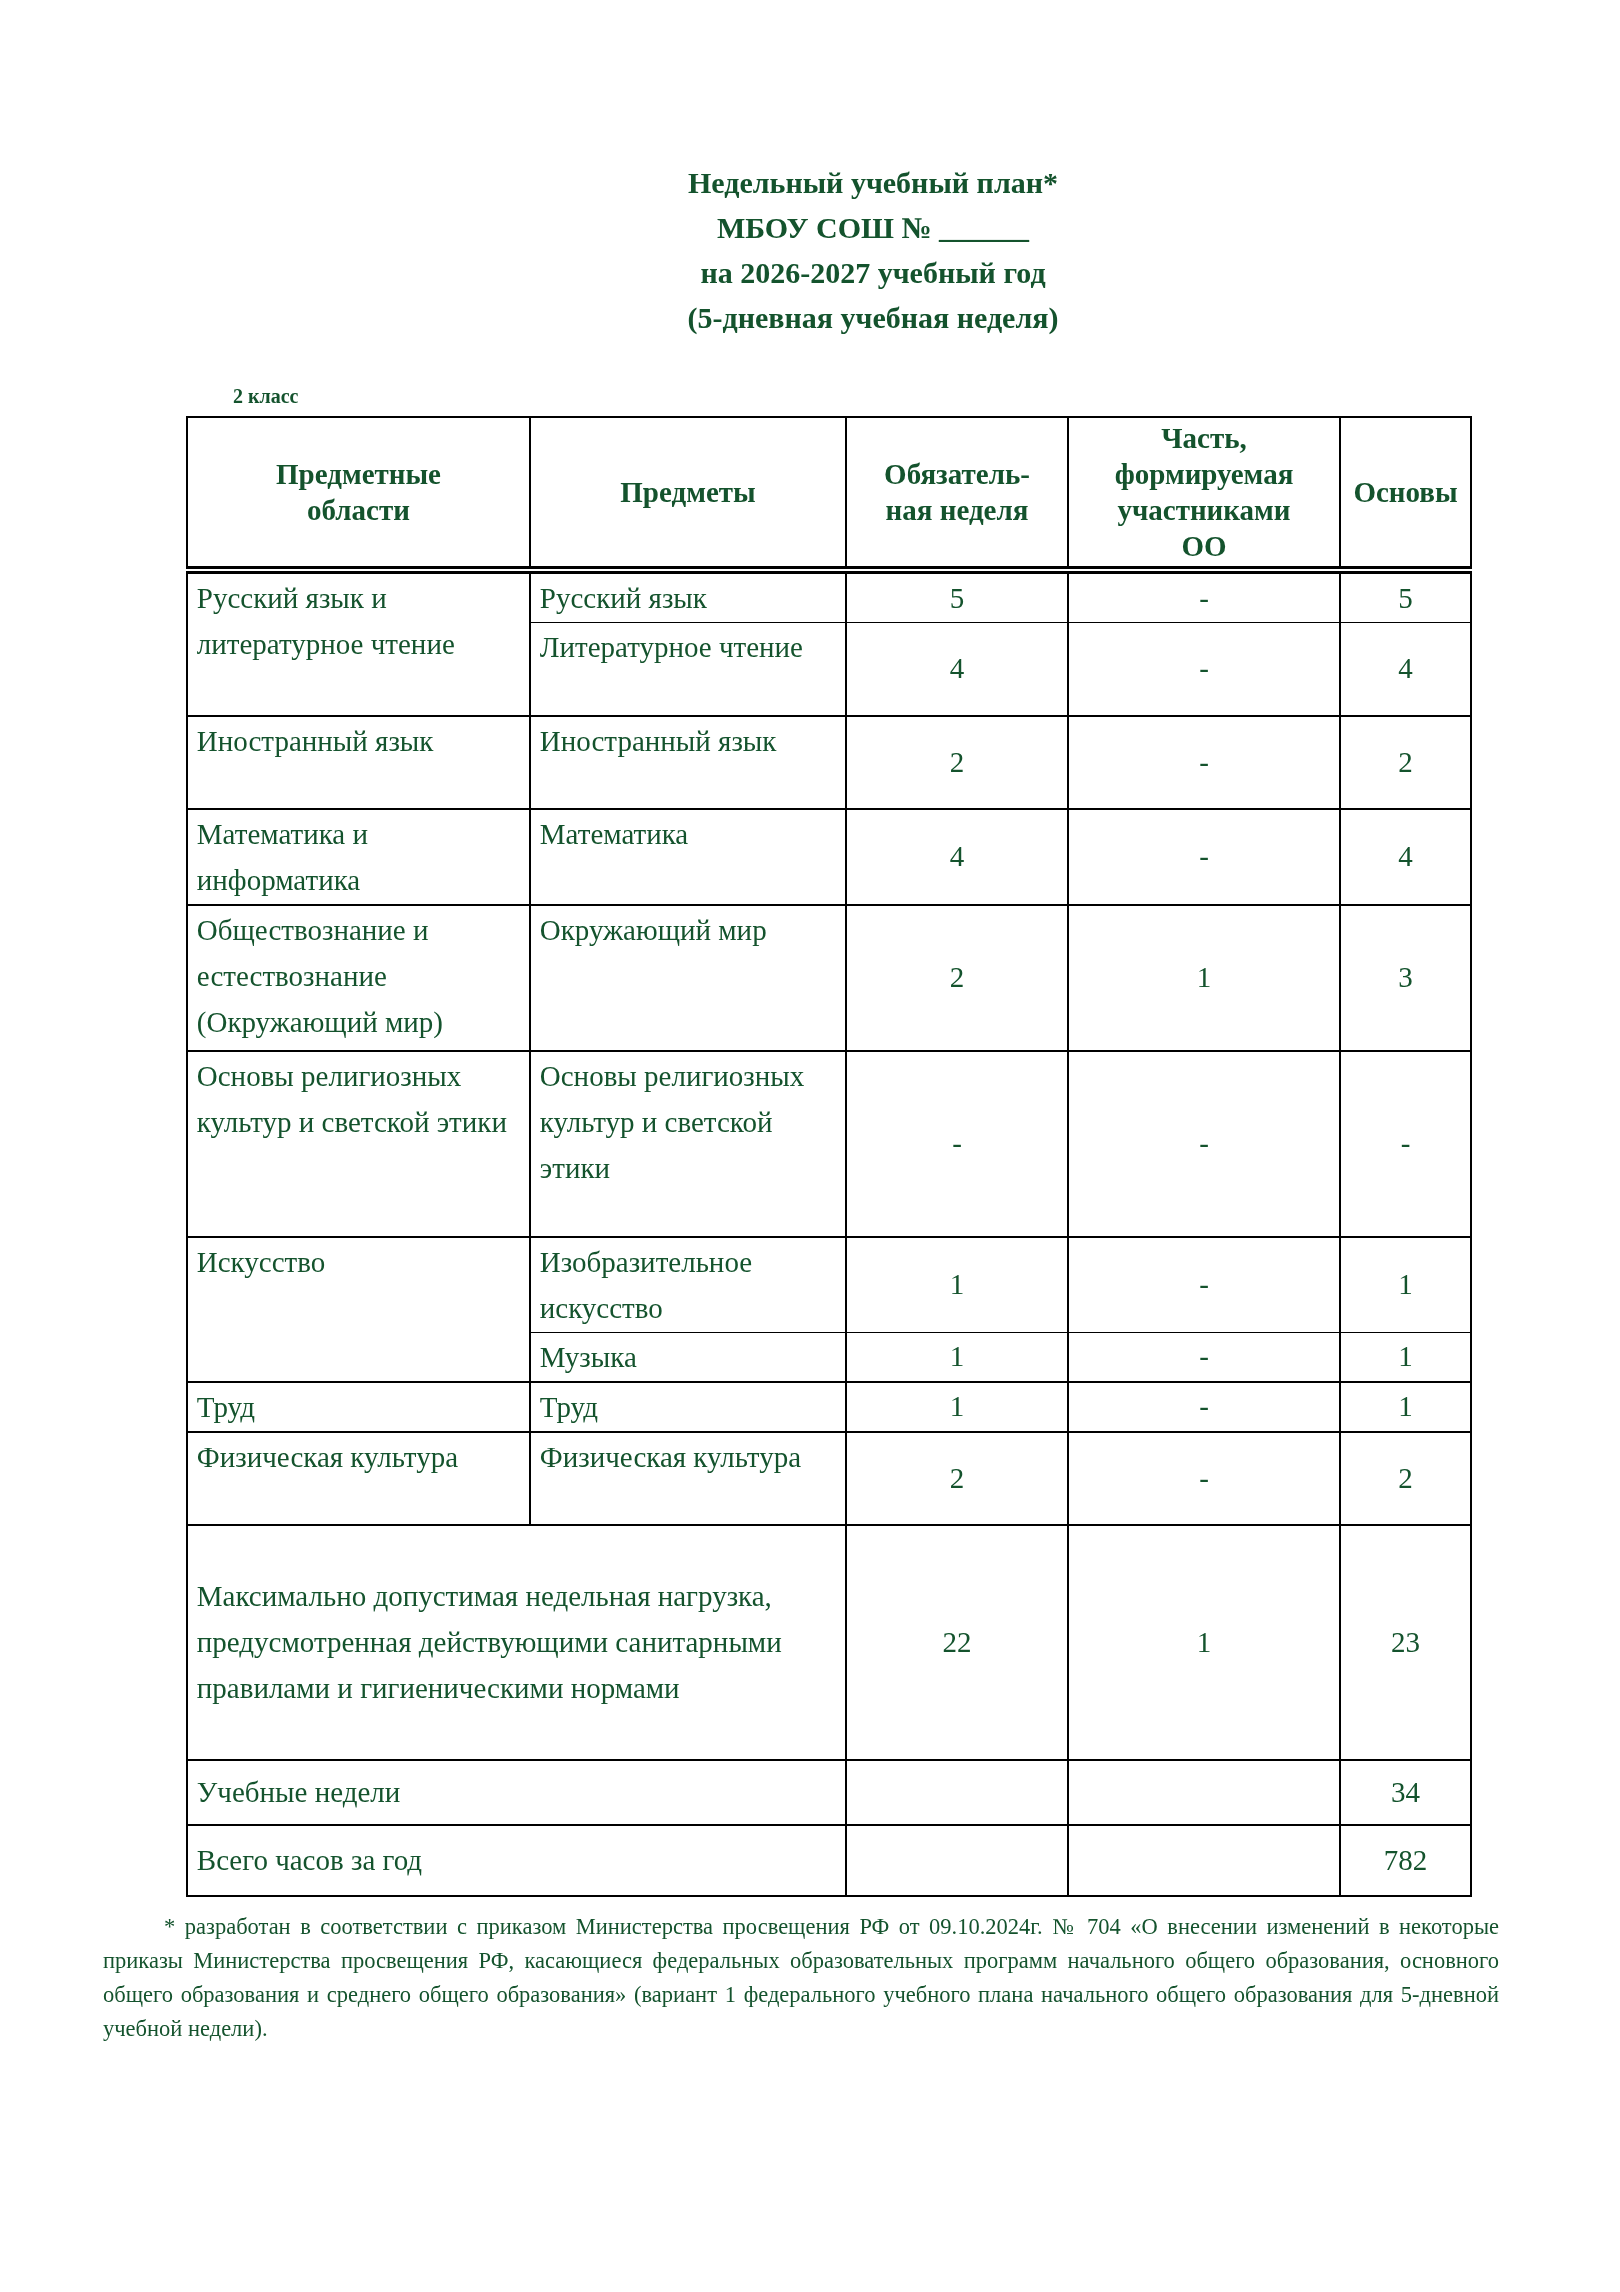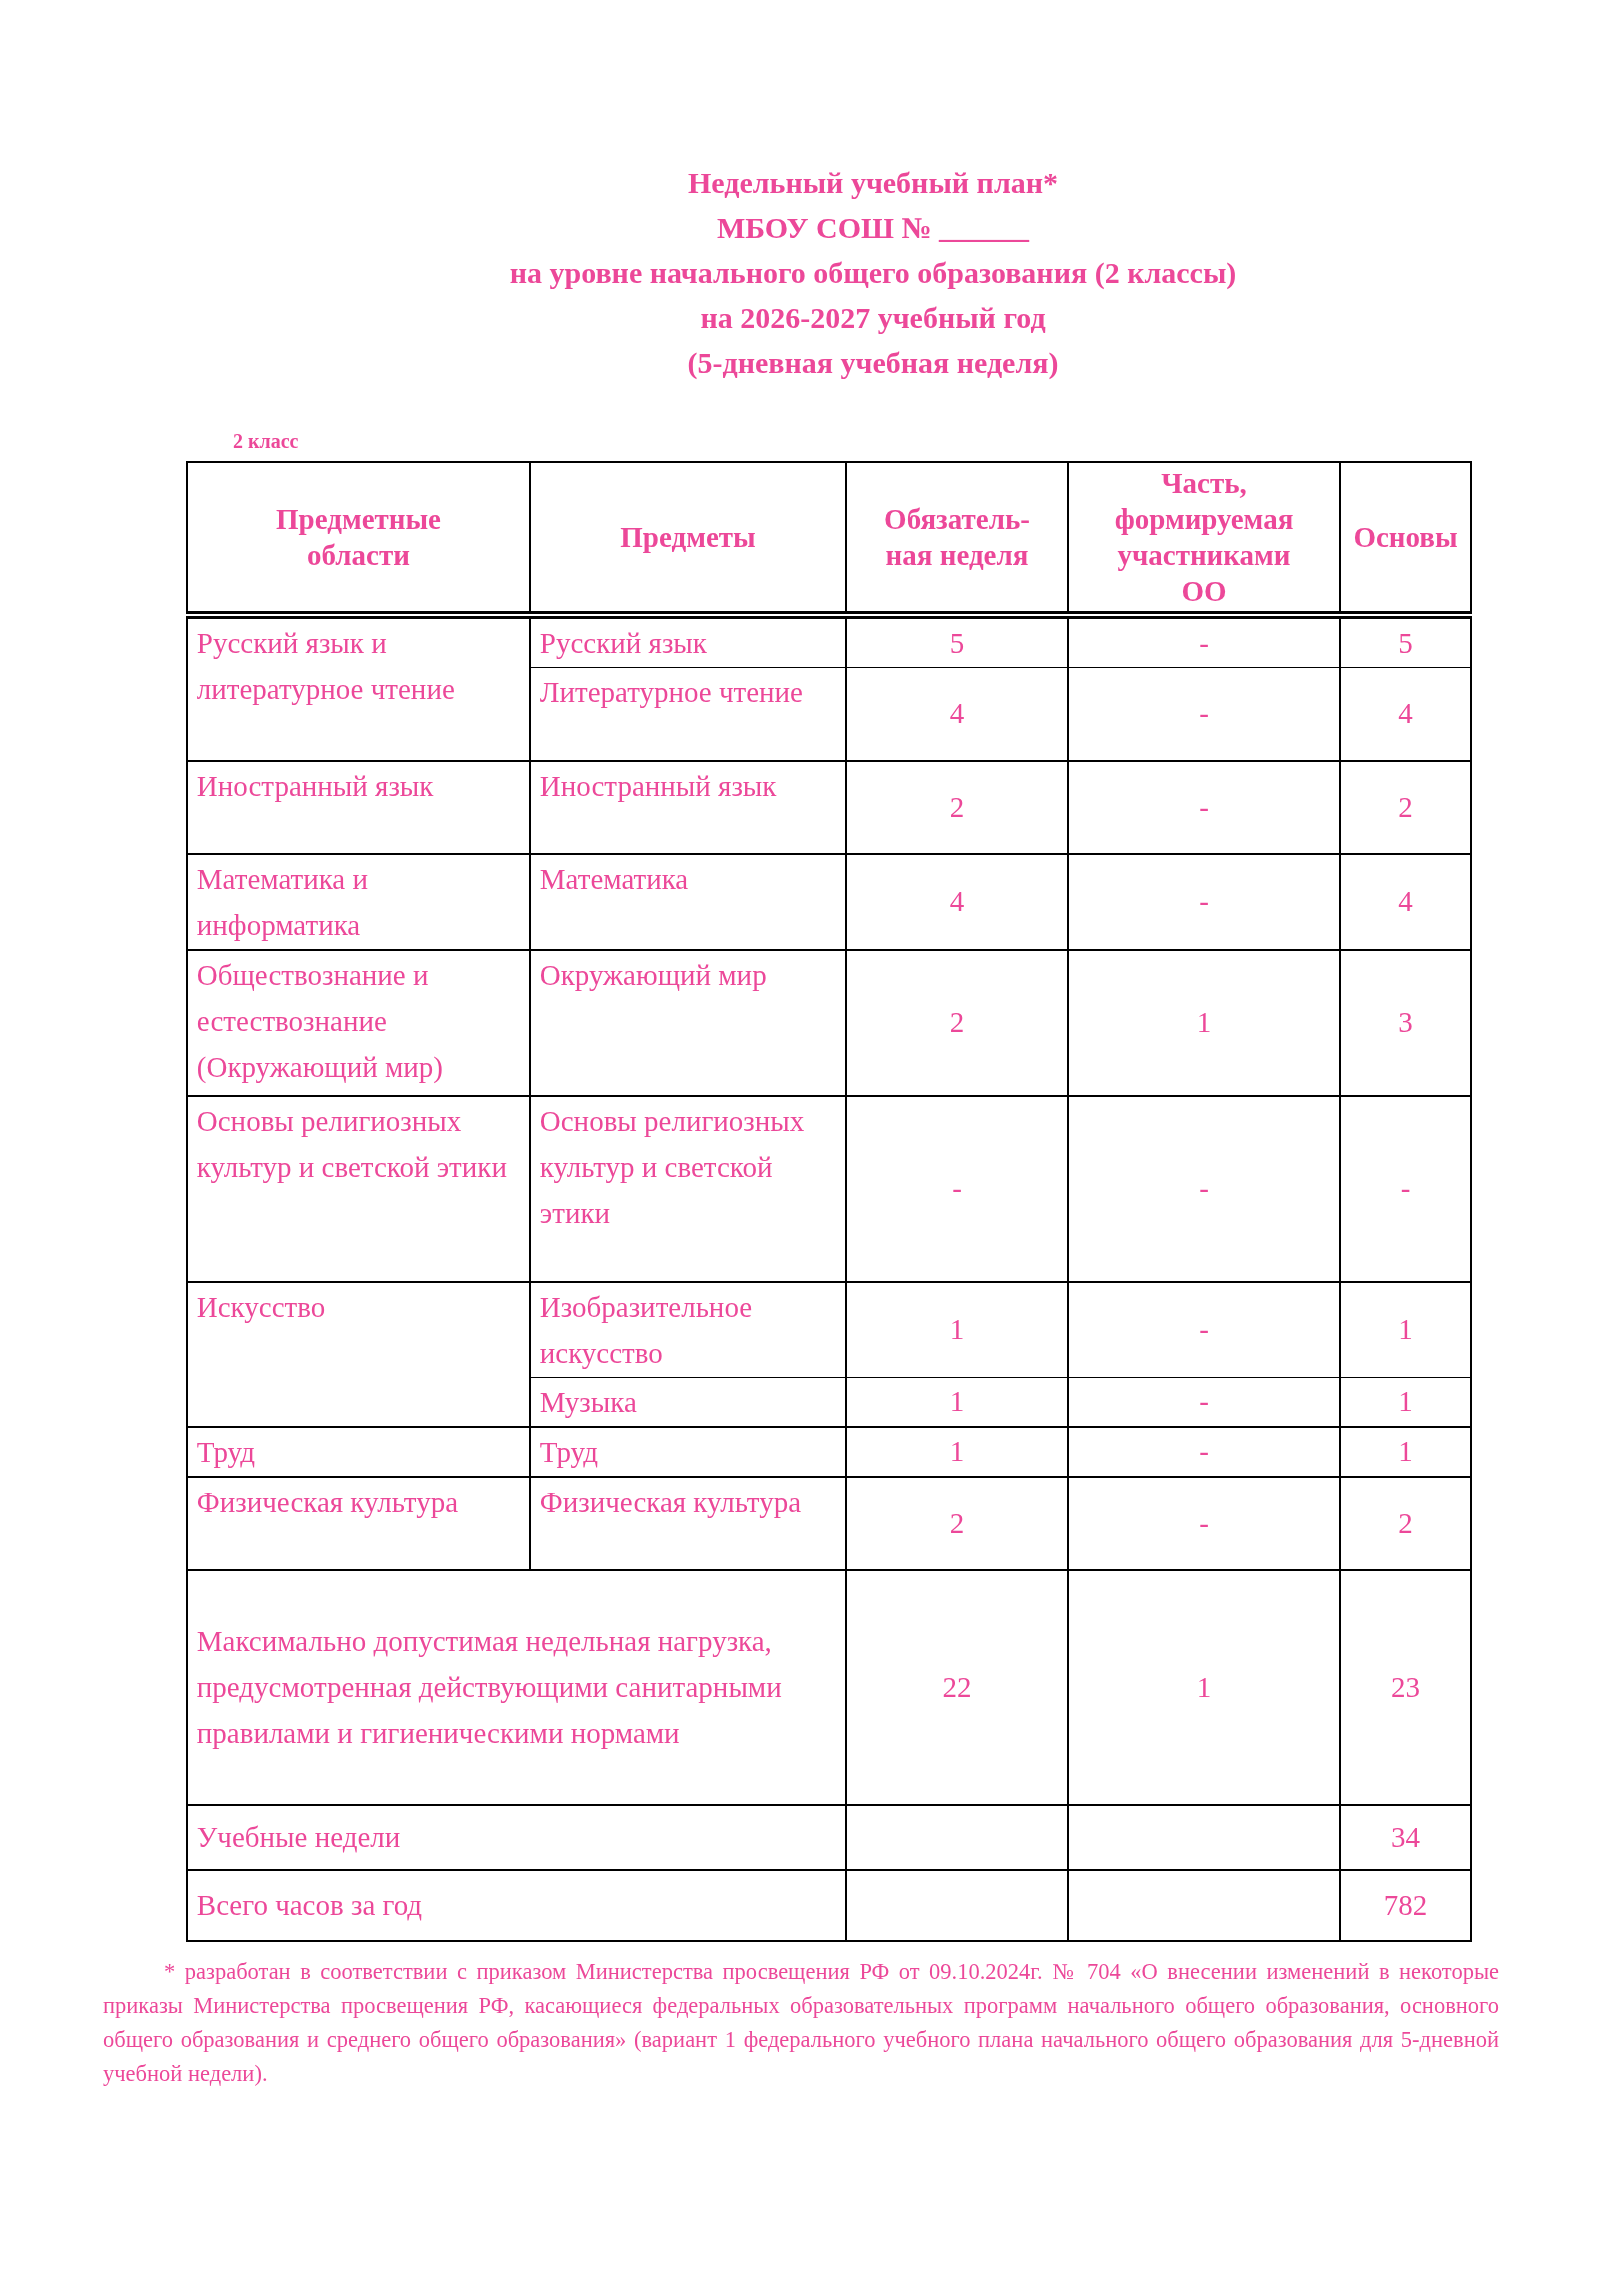--- a/index.html
+++ b/index.html
@@ -2,21 +2,21 @@
 <html><head>
 <meta charset="utf-8">
 <style>
   * { margin: 0; padding: 0; box-sizing: border-box; }
   html, body { background: #888; }
   .page {
     position: relative;
     width: 1620px;
     height: 2293px;
     background: #ffffff;
-    color: #ec4899;
+    color: #14532d;
     font-family: "Liberation Serif", "DejaVu Serif", serif;
     overflow: hidden;
   }
   .title-block {
     margin: 160px 0 0 221px;
     width: 1304px;
     text-align: center;
     font-weight: bold;
     font-size: 30px;
     line-height: 45px;
@@ -102,21 +102,20 @@
   }
 </style>
 </head>
 <body>
 
 <div class="page">
 
   <div class="title-block">
     <div>Недельный учебный план*</div>
     <div>МБОУ СОШ № ______</div>
-    <div>на уровне начального общего образования (2 классы)</div>
     <div>на 2026-2027 учебный год</div>
     <div>(5-дневная учебная неделя)</div>
   </div>
 
   <div class="table-caption">2 класс</div>
 
   <table class="plan">
     <colgroup>
       <col class="c-area">
         <col class="c-subject">

